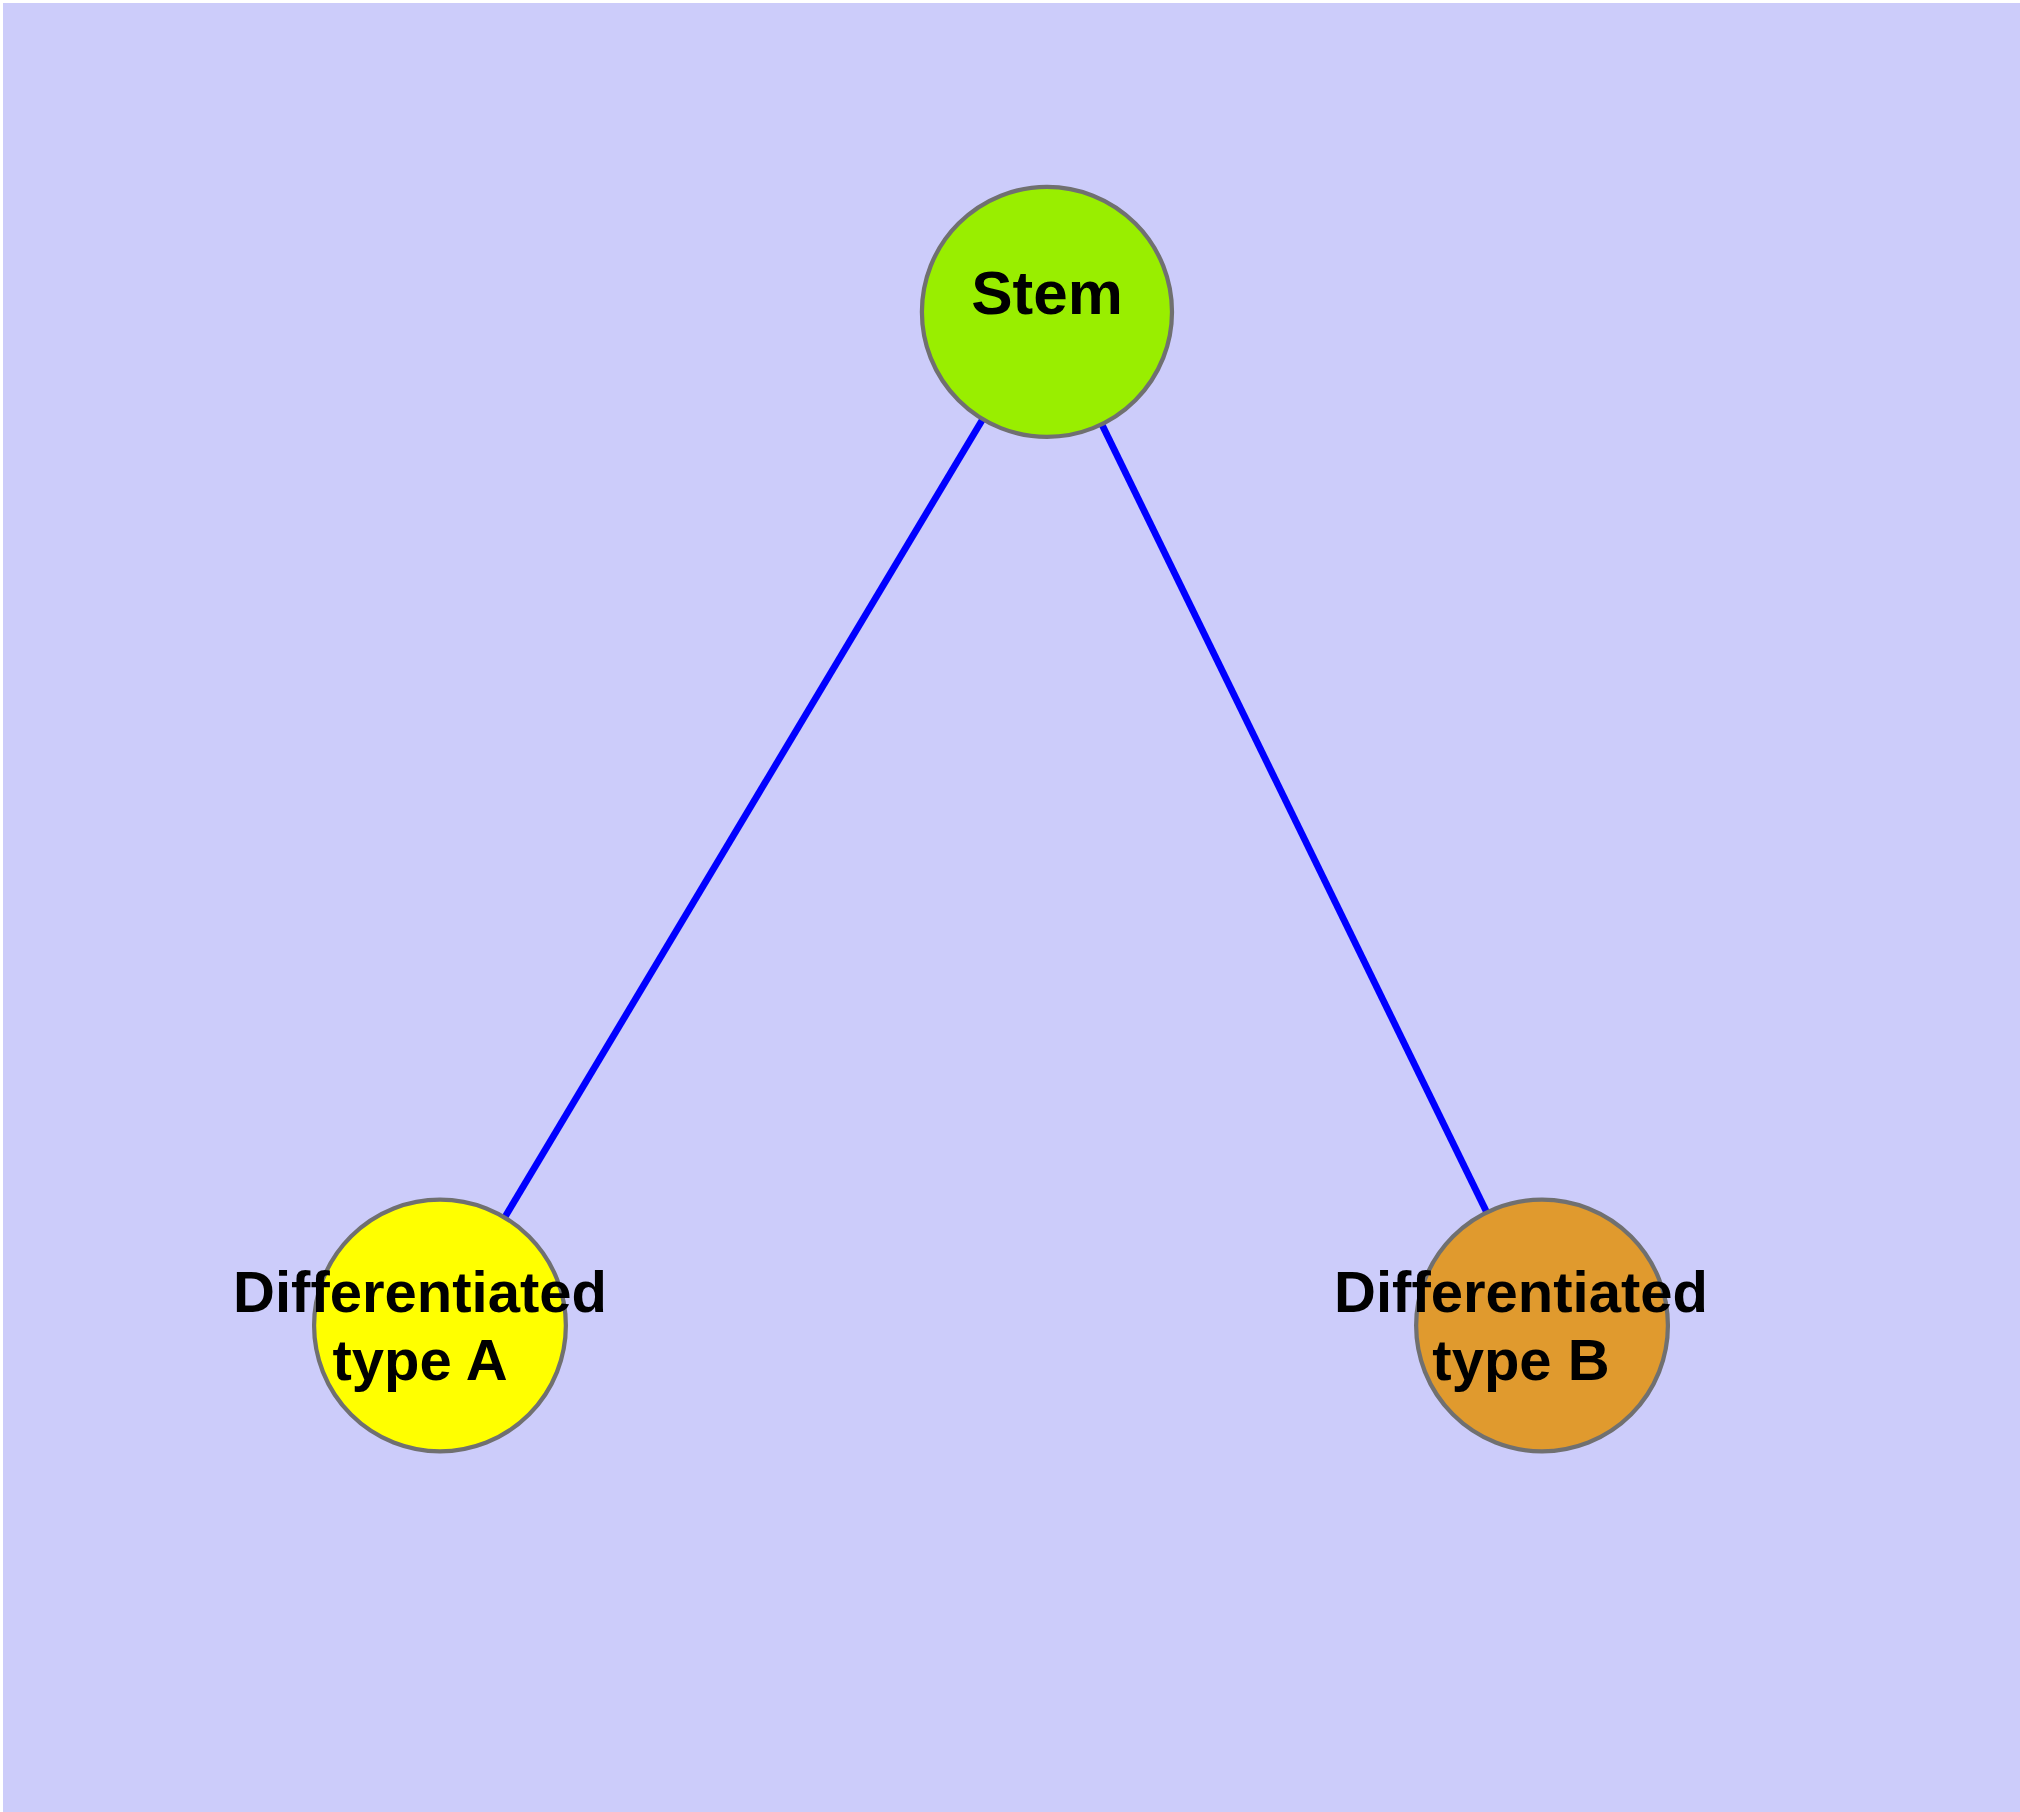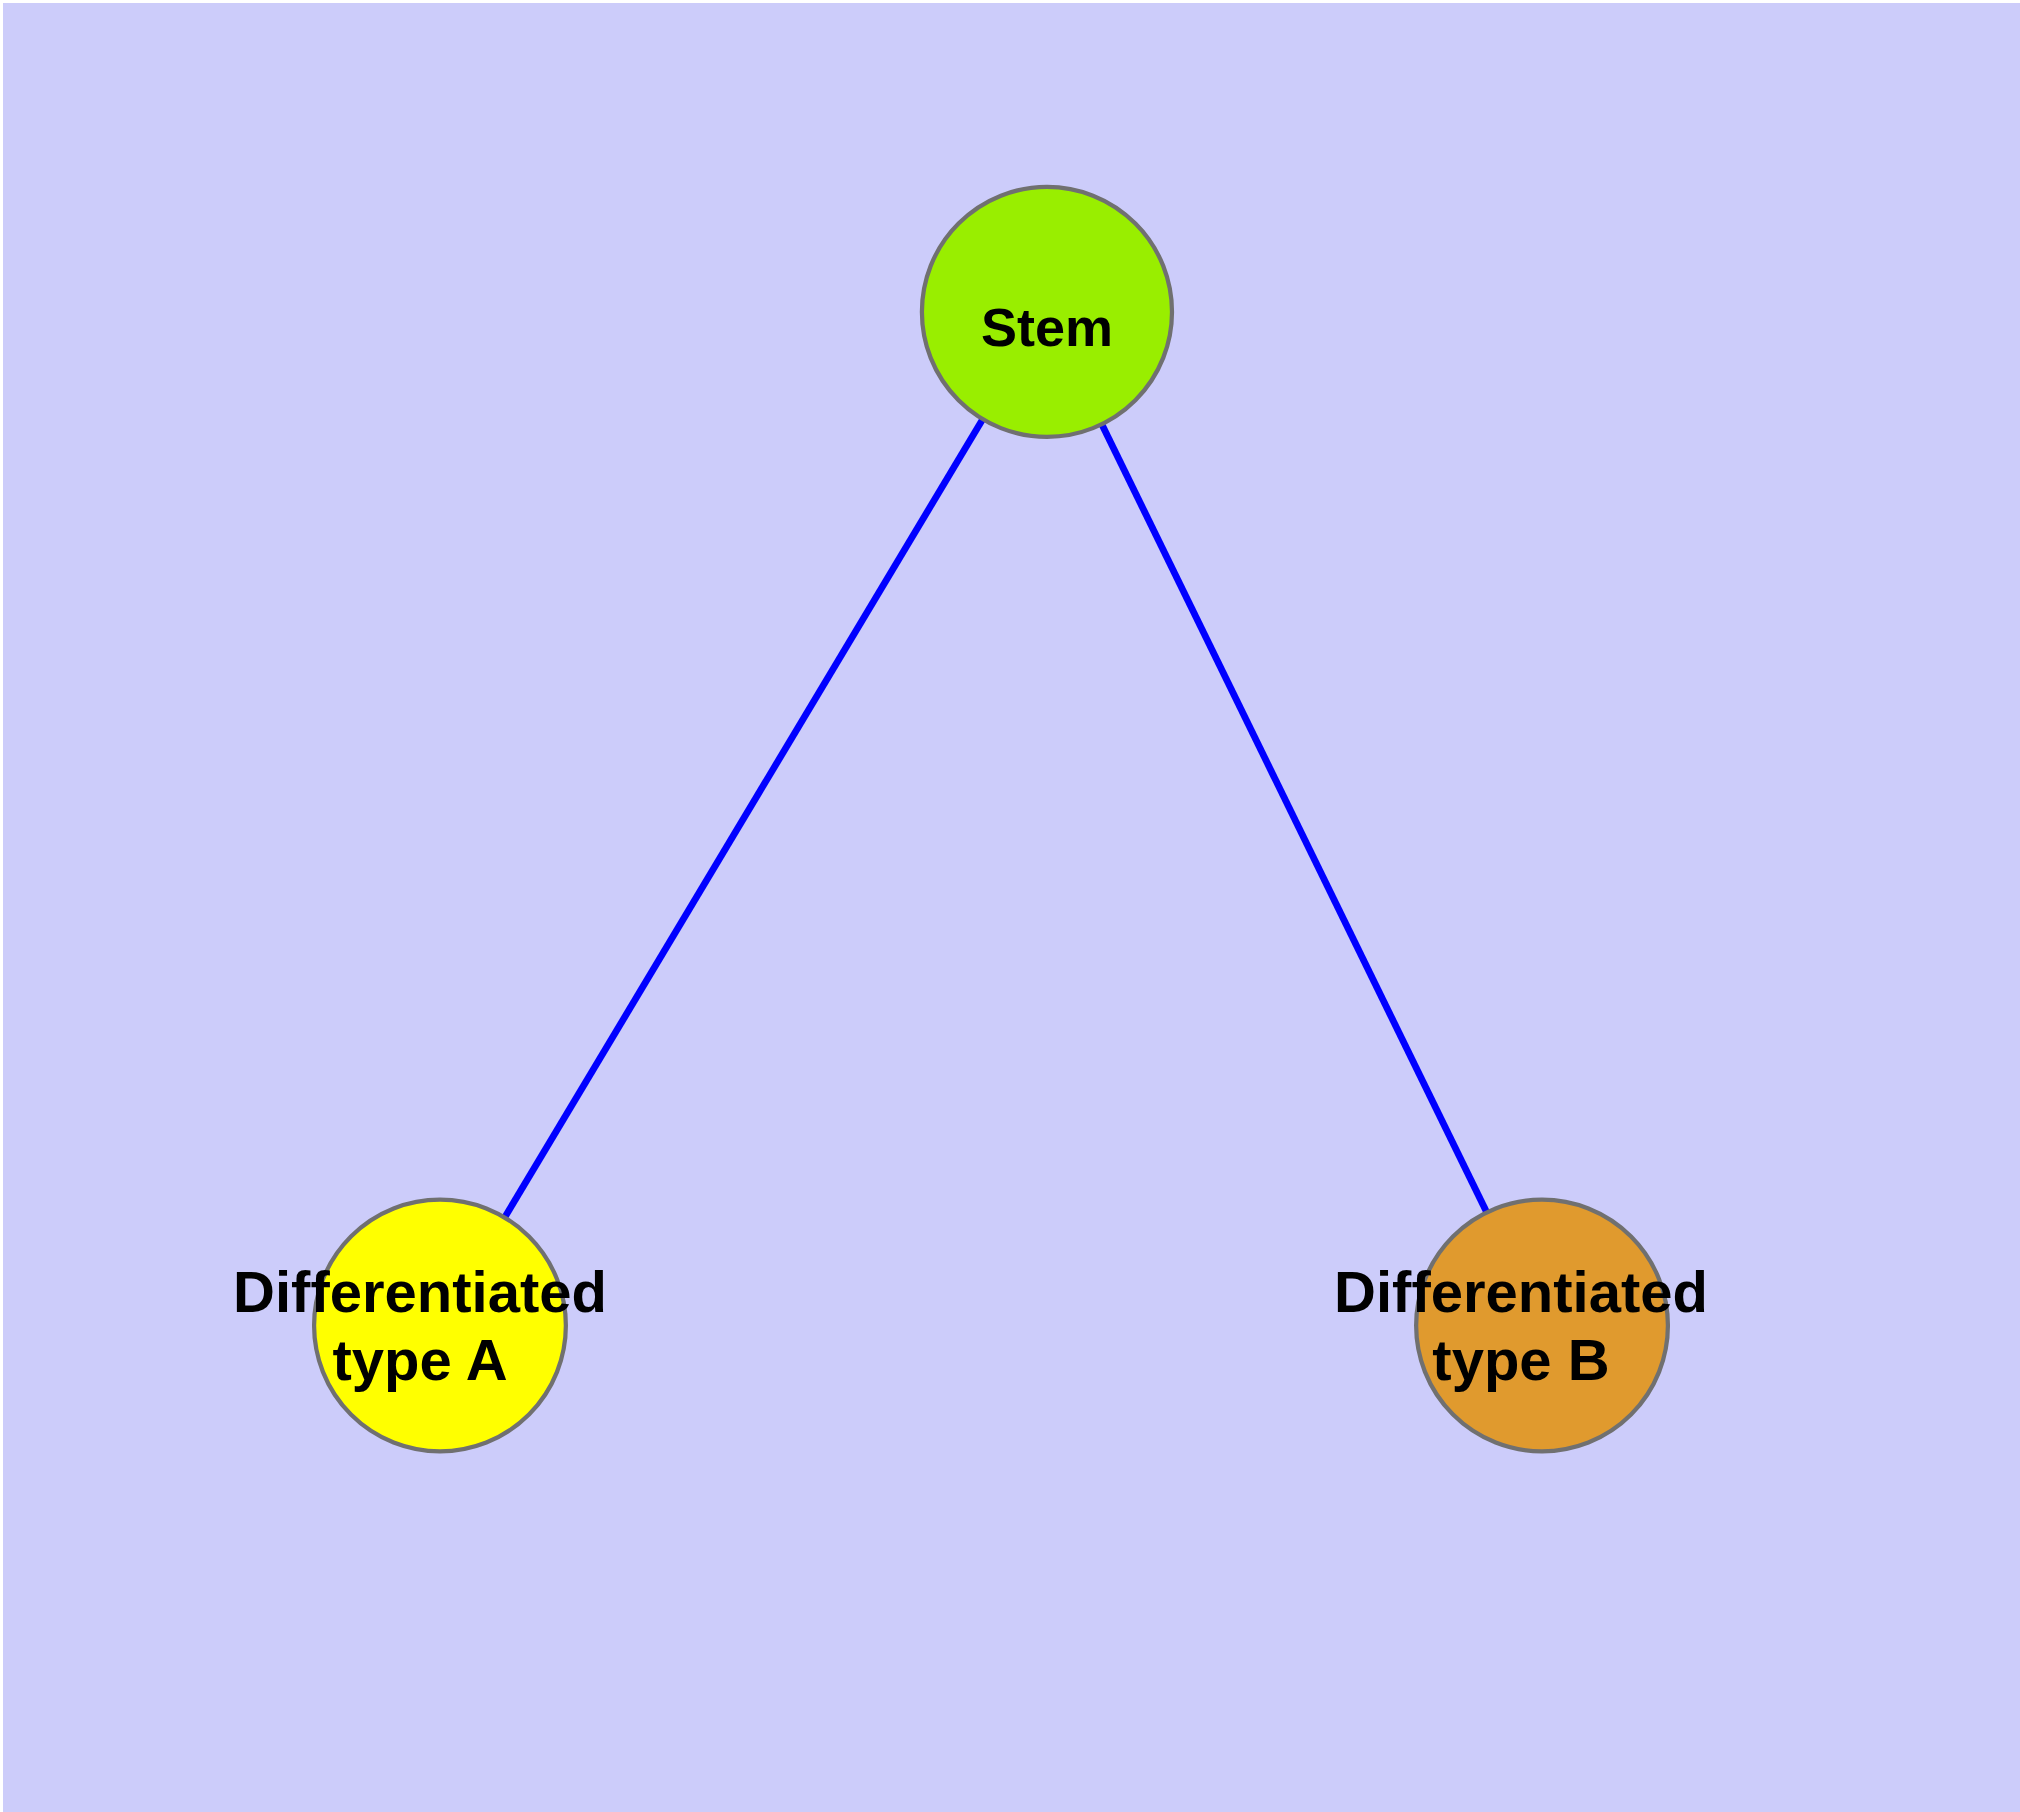--- a/index.html
+++ b/index.html
@@ -35,23 +35,23 @@
     font-family: "Liberation Sans", "DejaVu Sans", sans-serif;
     font-weight: bold;
     color: #000000;
     text-align: center;
     line-height: 1.17;
     white-space: pre-line;
     pointer-events: none;
     transform: translate(-50%, -50%);
   }
   #label-stem {
-    font-size: 54px;
+    font-size: 62px;
     left: 1047px;
-    top: 328px;
+    top: 293px;
   }
   #label-diffA {
     font-size: 58px;
     left: 420px;
     top: 1326px;
   }
   #label-diffB {
     font-size: 58px;
     left: 1521px;
     top: 1326px;

